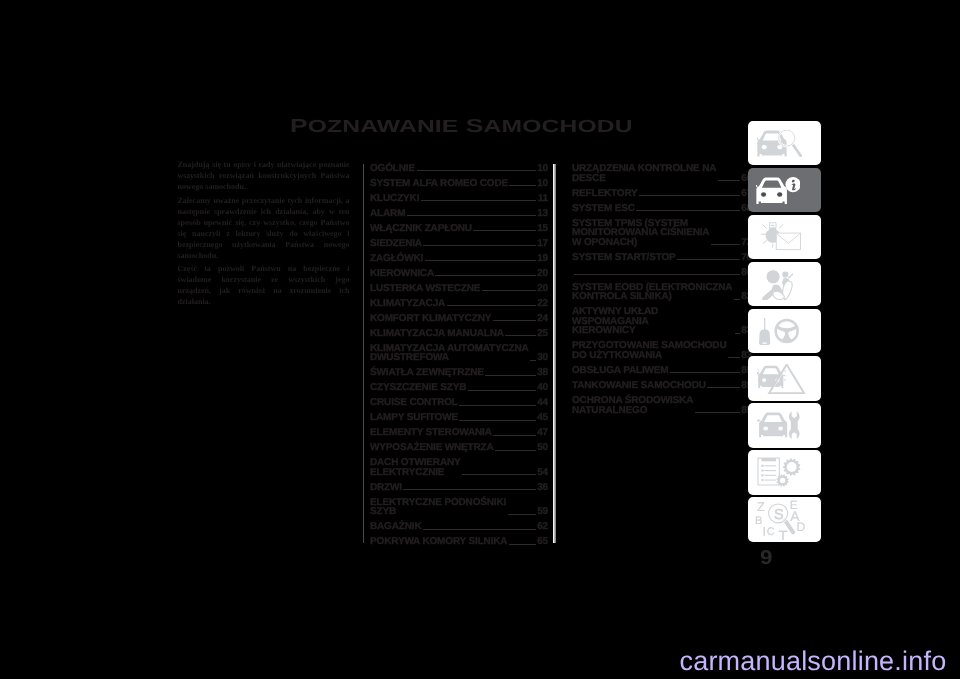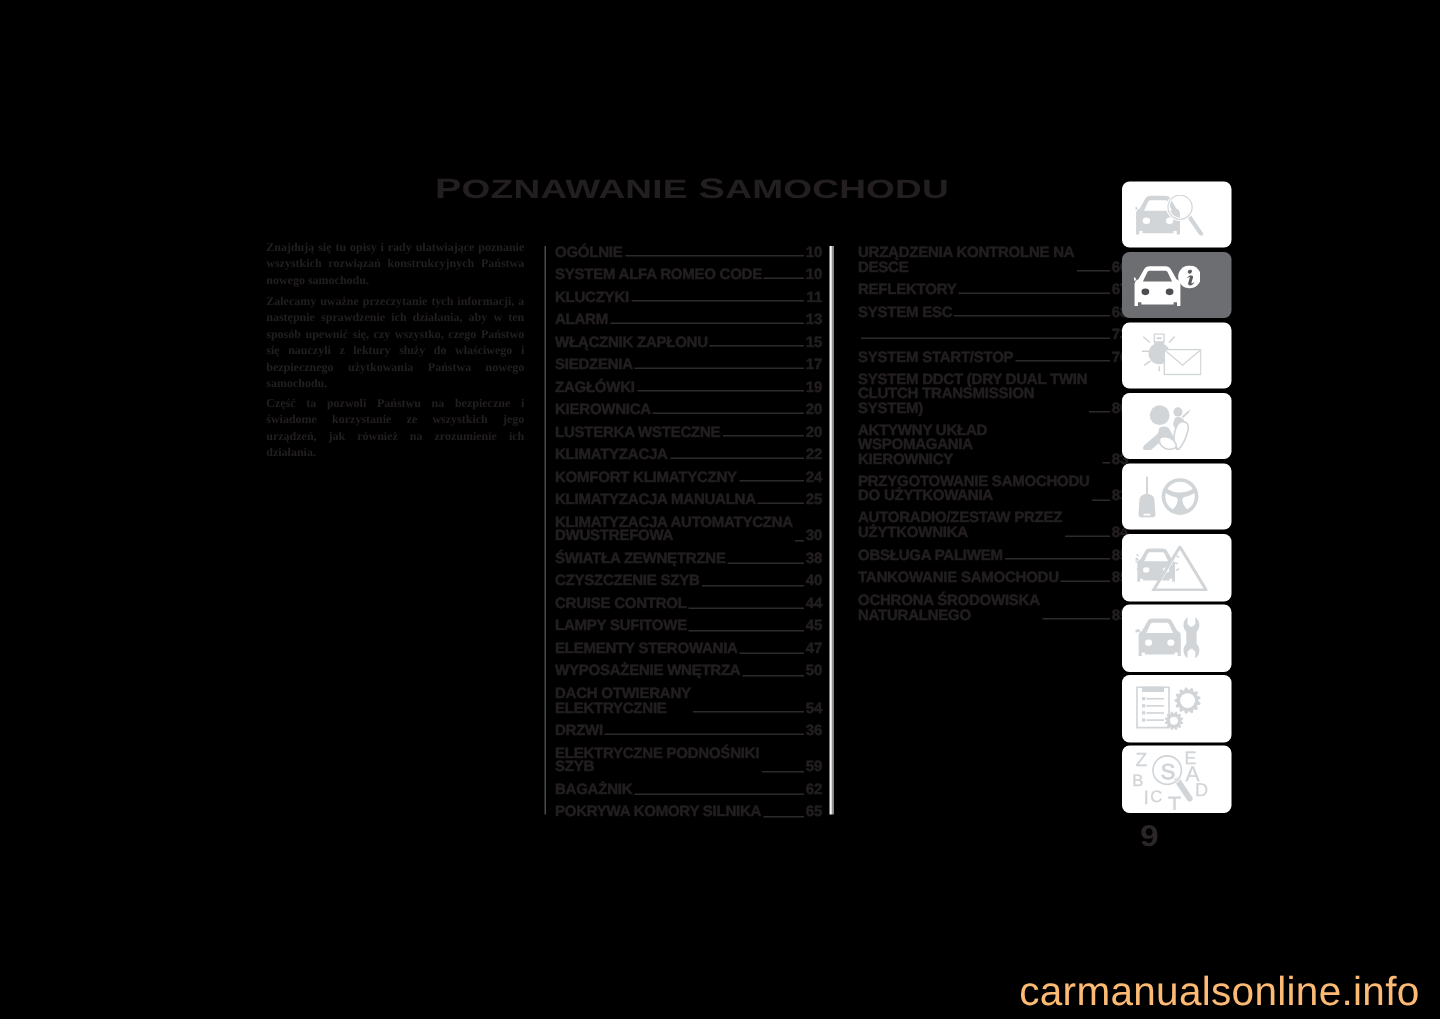--- a/index.html
+++ b/index.html
@@ -41,21 +41,21 @@
   
   .sidebar{position:absolute;left:747.5px;top:120.5px;width:73.5px;}
   .tab{position:relative;height:44.6px;background:#fff;border-radius:5px;margin-bottom:2.5px;
        display:flex;align-items:center;justify-content:center;overflow:hidden;}
   .tab.active{background:#6d6e71;}
   .tab svg{display:block;}
   .tab>span{display:flex;align-items:center;justify-content:center;}
 
   .pagenum{position:absolute;left:759.5px;top:548px;color:#2b2728;font-size:20px;font-weight:bold;
            font-family:"Liberation Sans",sans-serif;line-height:20px;transform:scaleX(1.12);transform-origin:left top;}
-  .wm{position:absolute;left:679.5px;top:648px;color:#fdba74;font-size:27px;line-height:27px;
+  .wm{position:absolute;left:679.5px;top:648px;color:#c4b5fd;font-size:27px;line-height:27px;
       font-family:"Liberation Sans",sans-serif;letter-spacing:0.2px;white-space:nowrap;}
 </style>
 </head>
 <body>
 
 <div class="page">
 
   <div class="title">
     <span class="cap">P</span><span class="sc">OZNAWANIE</span>&nbsp;<span class="cap">S</span><span class="sc">AMOCHODU</span>
   </div>
@@ -205,52 +205,52 @@
         <span class="lbl">REFLEKTORY</span>
         <span class="dots"></span>
         <span class="pg">67</span>
       </div>
       <div class="row">
         <span class="lbl">SYSTEM ESC</span>
         <span class="dots"></span>
         <span class="pg">68</span>
       </div>
       <div class="row">
+        <span class="lbl">SYSTEM TPMS (SYSTEM
+MONITOROWANIA CIŚNIENIA
+W OPONACH)</span>
         <span class="dots"></span>
         <span class="pg">73</span>
       </div>
       <div class="row">
         <span class="lbl">SYSTEM START/STOP</span>
         <span class="dots"></span>
         <span class="pg">76</span>
       </div>
       <div class="row">
-        <span class="lbl">SYSTEM DDCT (DRY DUAL TWIN
-CLUTCH TRANSMISSION
-SYSTEM)</span>
         <span class="dots"></span>
         <span class="pg">80</span>
+      </div>
+      <div class="row">
+        <span class="lbl">SYSTEM EOBD (ELEKTRONICZNA
+KONTROLA SILNIKA)</span>
+        <span class="dots"></span>
+        <span class="pg">82</span>
       </div>
       <div class="row">
         <span class="lbl">AKTYWNY UKŁAD WSPOMAGANIA
 KIEROWNICY</span>
         <span class="dots"></span>
         <span class="pg">83</span>
       </div>
       <div class="row">
         <span class="lbl">PRZYGOTOWANIE SAMOCHODU
 DO UŻYTKOWANIA</span>
         <span class="dots"></span>
         <span class="pg">83</span>
-      </div>
-      <div class="row">
-        <span class="lbl">AUTORADIO/ZESTAW PRZEZ
-UŻYTKOWNIKA</span>
-        <span class="dots"></span>
-        <span class="pg">84</span>
       </div>
       <div class="row">
         <span class="lbl">OBSŁUGA PALIWEM</span>
         <span class="dots"></span>
         <span class="pg">85</span>
       </div>
       <div class="row">
         <span class="lbl">TANKOWANIE SAMOCHODU</span>
         <span class="dots"></span>
         <span class="pg">85</span>

